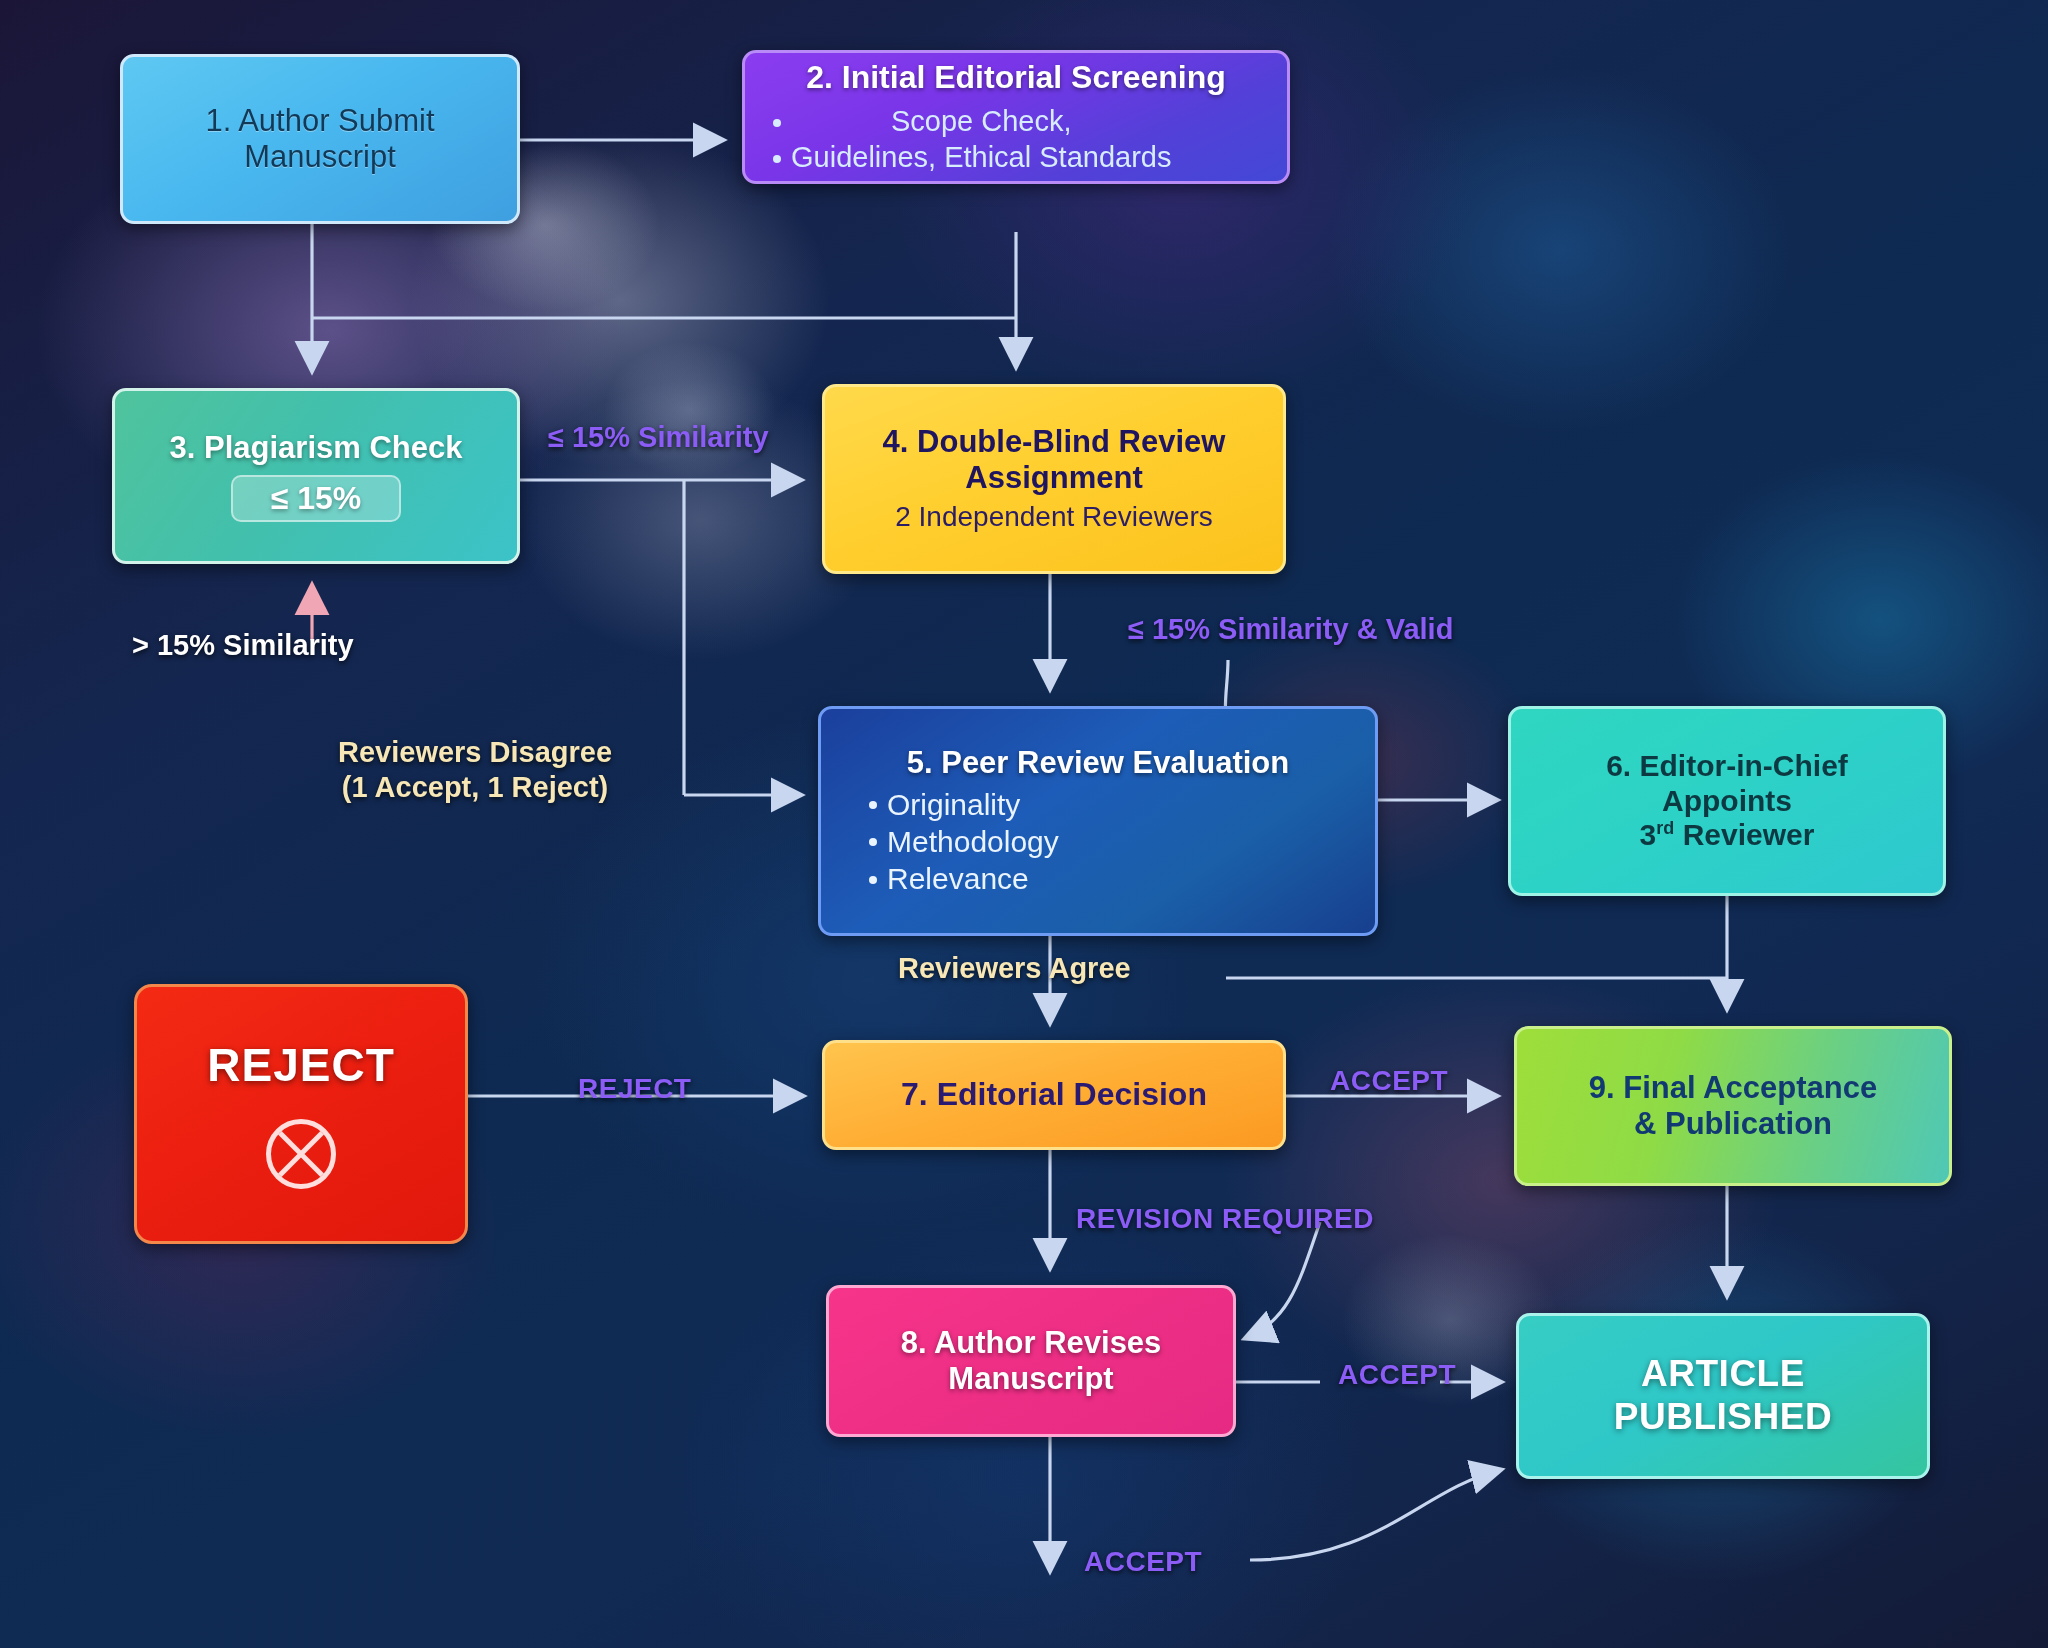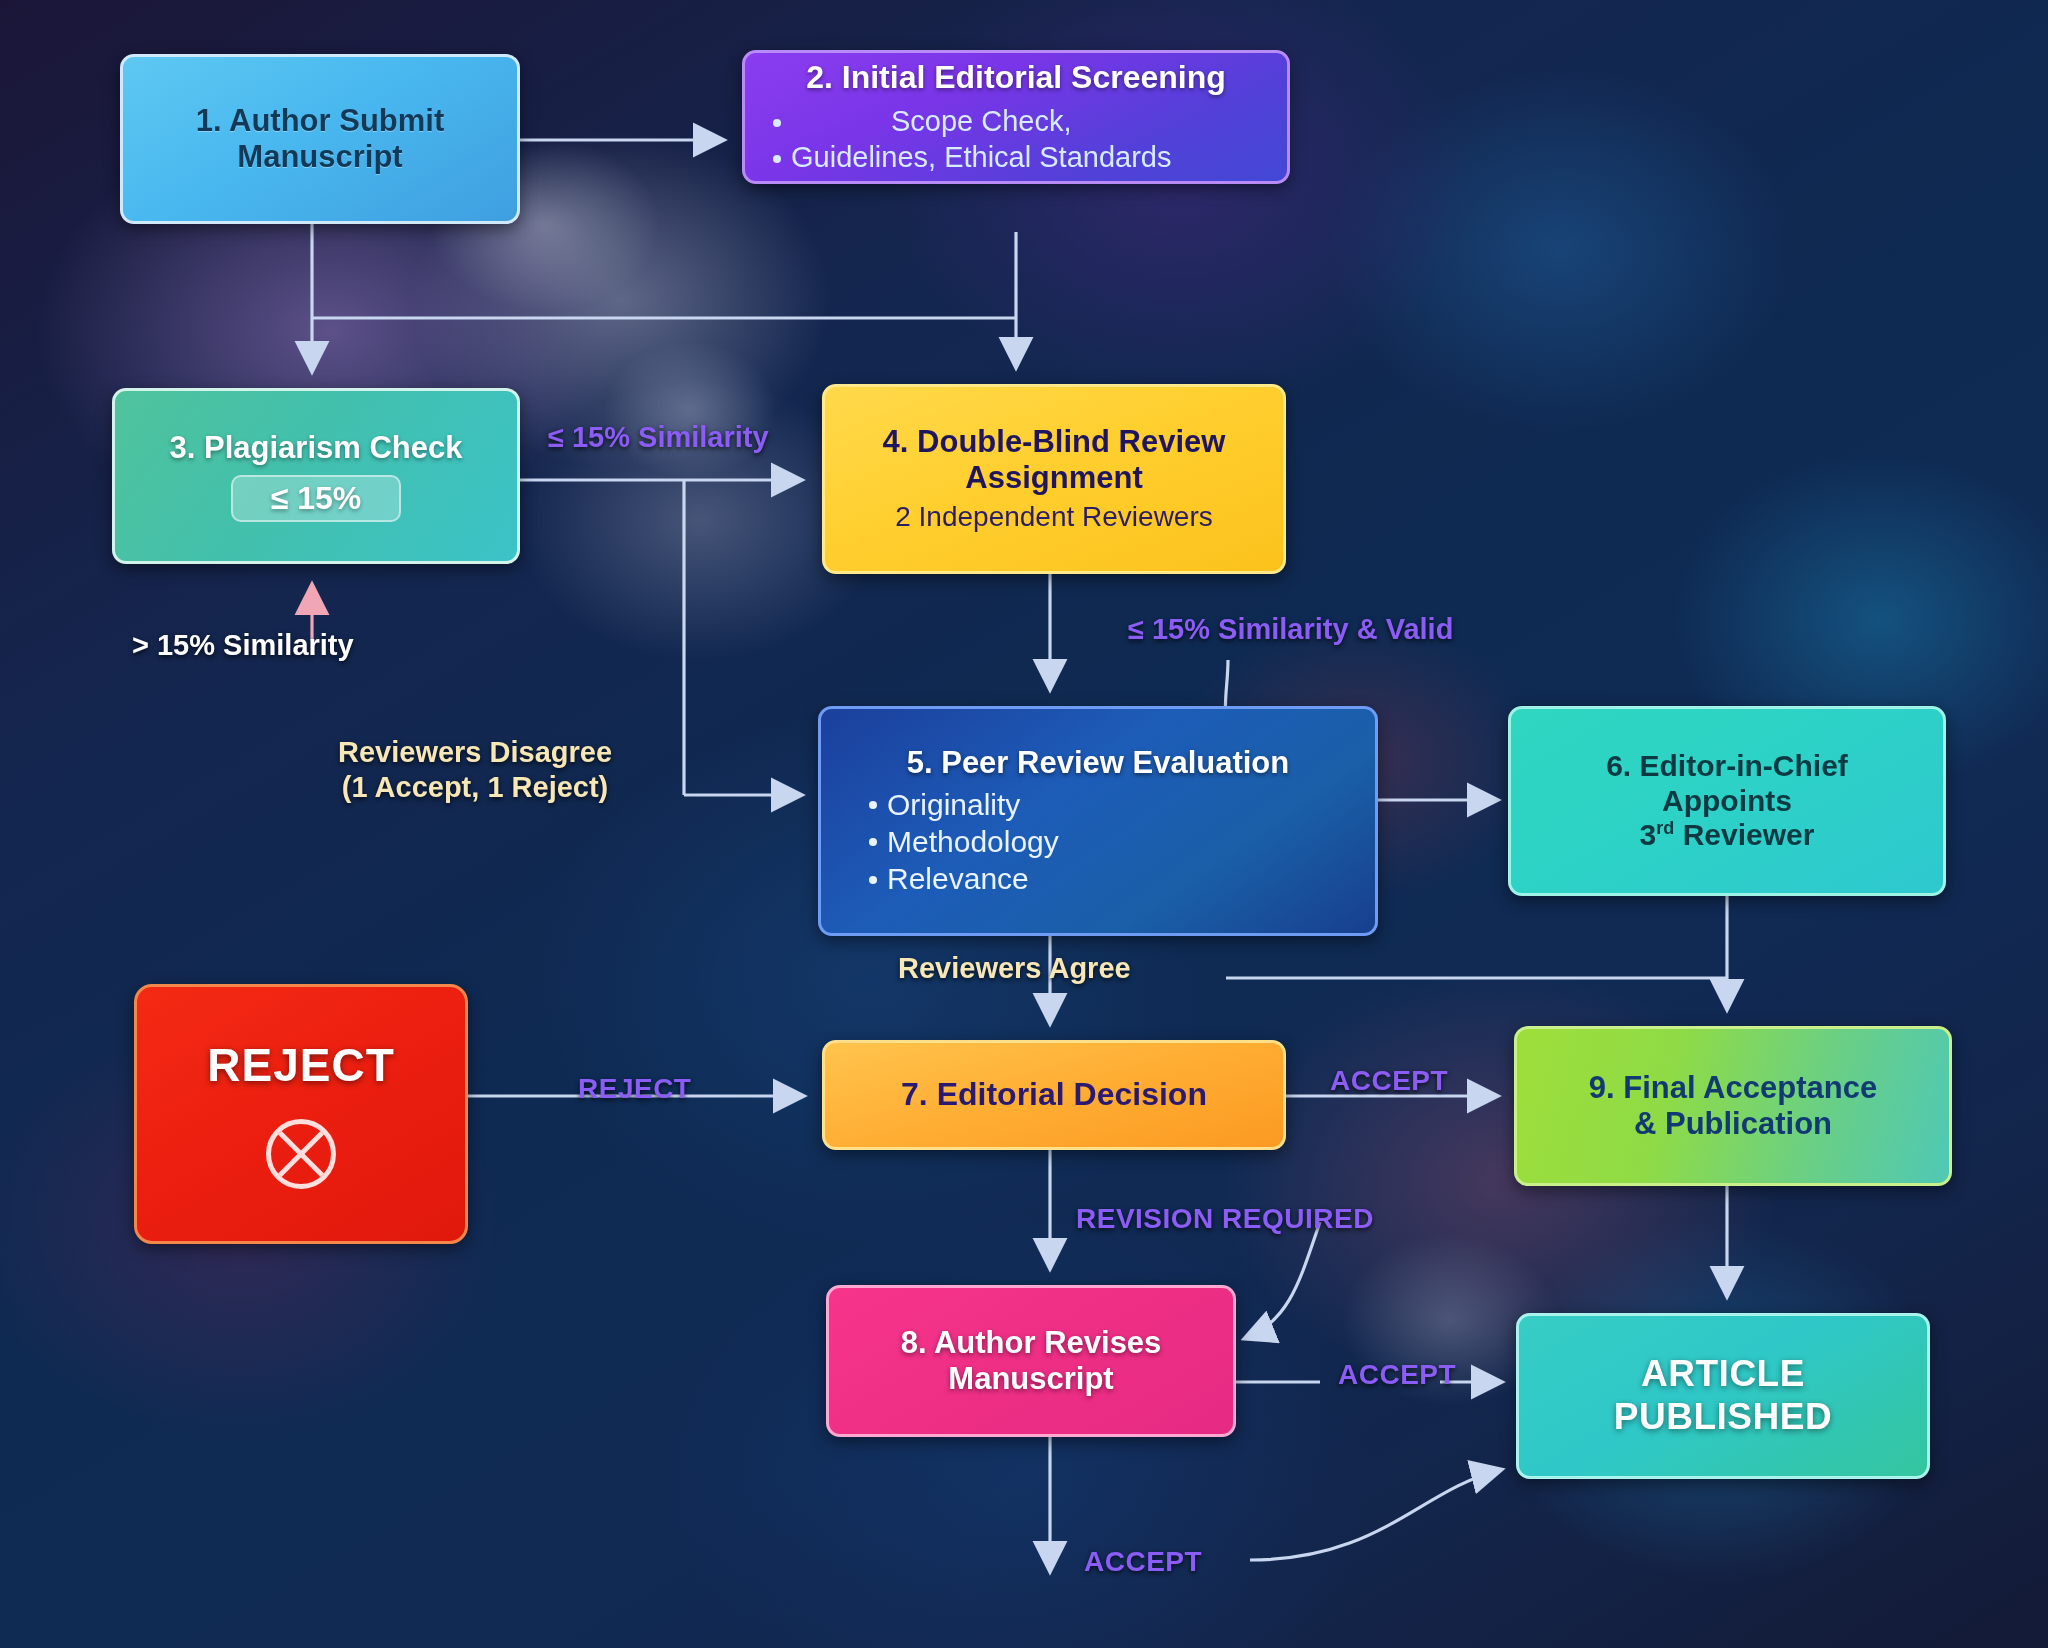--- a/index.html
+++ b/index.html
@@ -75,21 +75,21 @@
   }
 
   
   #n1 {
     left:120px; top:54px; width:400px; height:170px;
     background: linear-gradient(150deg,#5ec8f2 0%,#49b8ef 45%,#3f9fe0 100%);
     border: 3px solid #cfe9fb;
     color:#17385c;
     font-size: 31px;
   }
-  #n1 .t1 { font-weight:bold; color:#123a58; text-shadow:0 1px 0 rgba(255,255,255,.35); }
+  #n1 .t1 { font-weight:normal; color:#123a58; text-shadow:0 1px 0 rgba(255,255,255,.35); }
 
   #n2 {
     left:742px; top:50px; width:548px; height:134px;
     background: linear-gradient(155deg,#8b3df0 0%,#7a35e8 35%,#5340d8 72%,#4348d6 100%);
     border: 3px solid #b98bf7;
     color:#eaf4ff;
     font-size: 30px;
     align-items:flex-start;
     text-align:left;
   }

